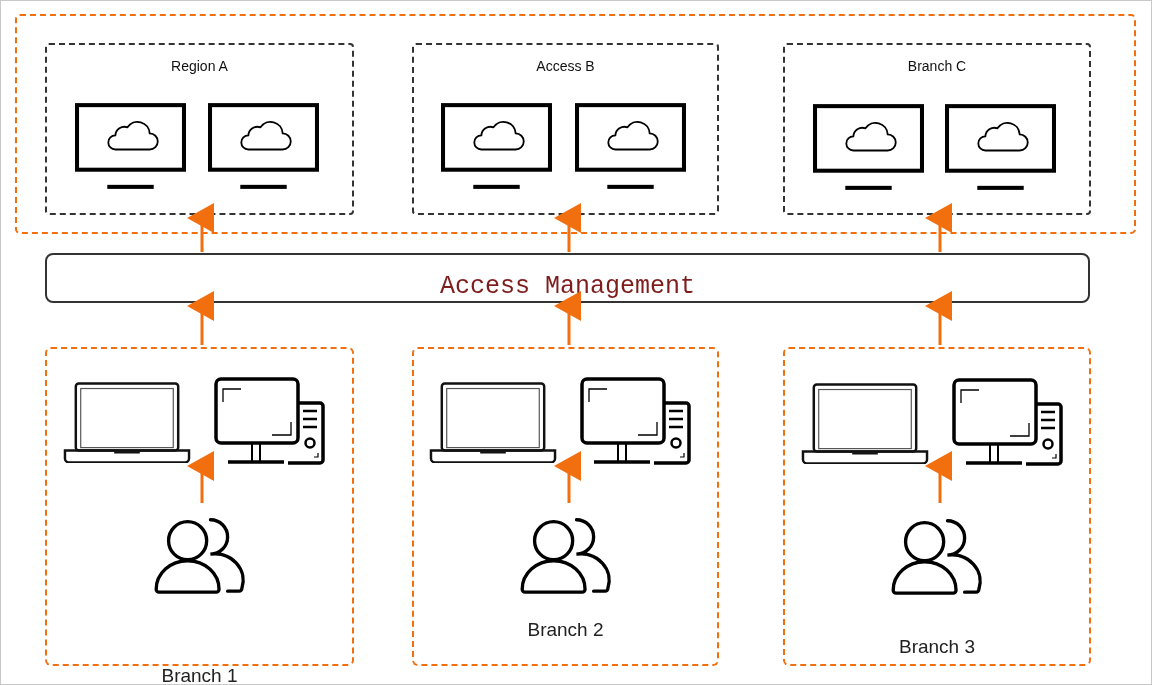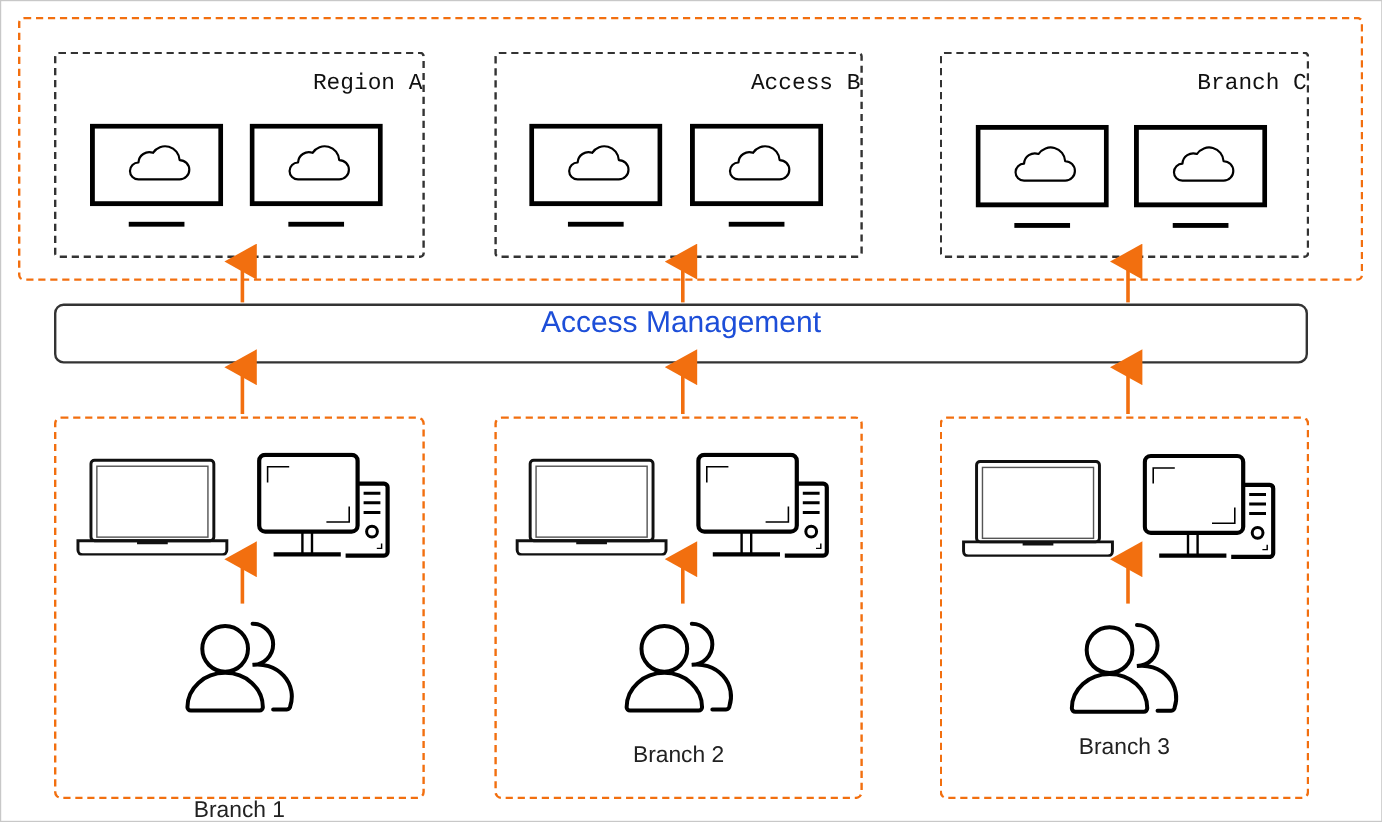--- a/index.html
+++ b/index.html
@@ -1,22 +1,22 @@
 <!DOCTYPE html>
 <html><head>
 <meta charset="utf-8">
 <style>
   html,body{margin:0;padding:0;background:#fff;}
   body{width:1152px;height:685px;position:relative;overflow:hidden;font-family:"Liberation Sans",sans-serif;}
   .frame{position:absolute;left:0;top:0;width:1150px;height:683px;border:1px solid #c8c8c8;}
   .abs{position:absolute;}
   .outer-region{left:15px;top:14px;width:1121px;height:220px;border:2px dashed #f26f0f;border-radius:5px;box-sizing:border-box;}
   .region{top:43px;height:172px;border:2px dashed #333;border-radius:4px;box-sizing:border-box;}
-  .region-title{position:absolute;left:0;right:0;top:13px;text-align:right;font-size:19px;color:#111;font-family:Liberation Mono, monospace;}
-  .access{left:45px;top:253px;width:1045px;height:50px;border:2px solid #333;border-radius:8px;box-sizing:border-box;display:flex;align-items:flex-start;justify-content:center;font-size:25px;color:#1d4ed8;}
+  .region-title{position:absolute;left:0;right:0;top:13px;text-align:center;font-size:14px;color:#111;}
+  .access{left:45px;top:253px;width:1045px;height:50px;border:2px solid #333;border-radius:8px;box-sizing:border-box;display:flex;align-items:flex-end;justify-content:center;font-size:25px;color:#7f1d1d;font-family:Liberation Mono, monospace;}
   .branch{top:347px;height:319px;border:2px dashed #f26f0f;border-radius:6px;box-sizing:border-box;}
   .branch-label{position:absolute;left:0;right:0;text-align:center;font-size:19px;color:#222;}
   svg{position:absolute;overflow:visible;}
 </style>
 </head>
 <body>
 
 <div class="frame"></div>
 
 <div class="abs outer-region"></div>
@@ -35,21 +35,21 @@
   <span>Access Management</span>
 </div>
 
 <div class="abs branch" style="left:45px;width:309px;">
   <div class="branch-label" style="top:270px;margin-top:46px;">Branch 1</div>
 </div>
 <div class="abs branch" style="left:412px;width:307px;">
   <div class="branch-label" style="top:270px;">Branch 2</div>
 </div>
 <div class="abs branch" style="left:783px;width:308px;">
-  <div class="branch-label" style="top:263px;text-align:center;">Branch 3</div>
+  <div class="branch-label" style="top:287px;text-align:center;">Branch 3</div>
 </div>
 
 <svg width="1152" height="685" style="left:0;top:0;">
   <defs>
     <symbol id="cloudmon" viewBox="0 0 110 86">
       <rect x="2" y="2" width="106" height="64" fill="none" stroke="#000" stroke-width="4"></rect>
       <path d="M40 46 h34 a8 8 0 0 0 0 -16 a12 12 0 0 0 -22 -6 a9 9 0 0 0 -12 8 a7 7 0 0 0 0 14 z" fill="none" stroke="#000" stroke-width="1.8" stroke-linejoin="round"></path>
       <rect x="32" y="81" width="46" height="4" fill="#000"></rect>
     </symbol>
     <symbol id="laptop" viewBox="0 0 130 82">

